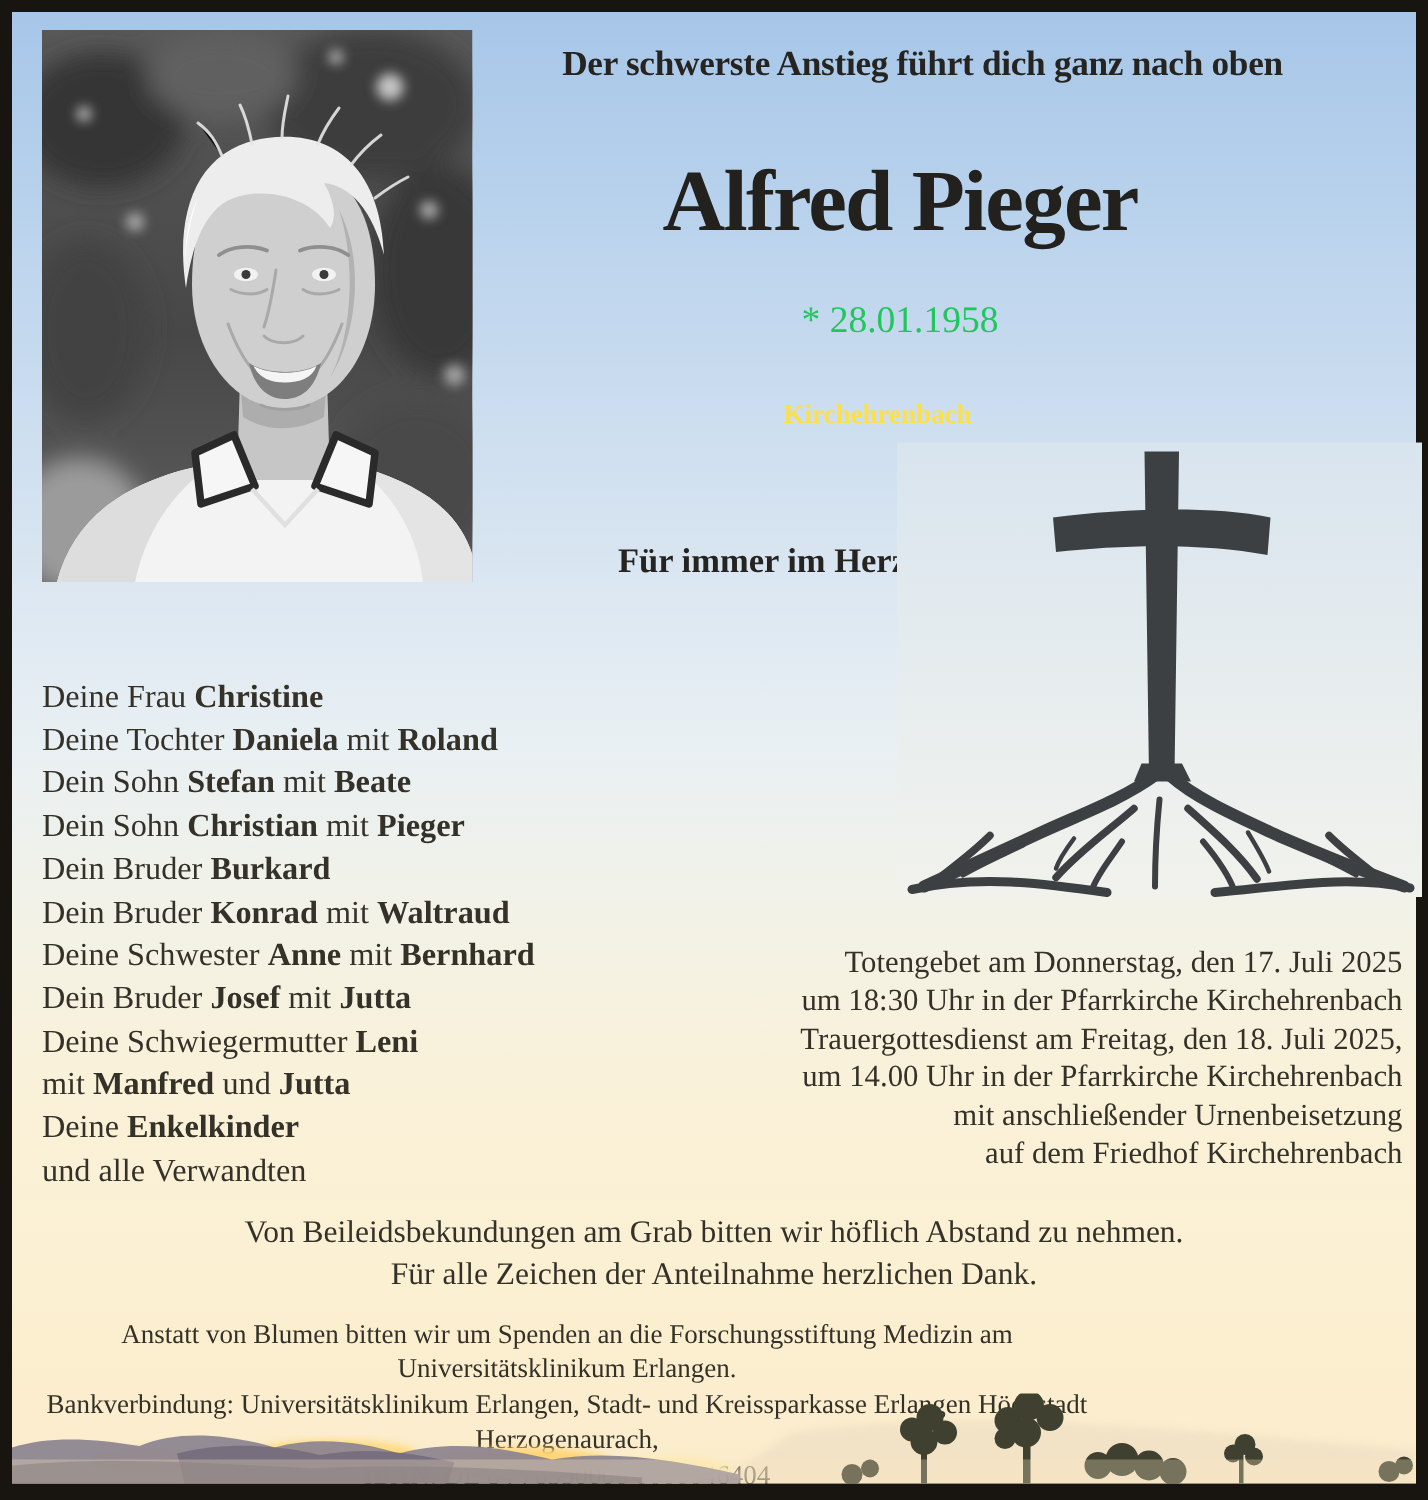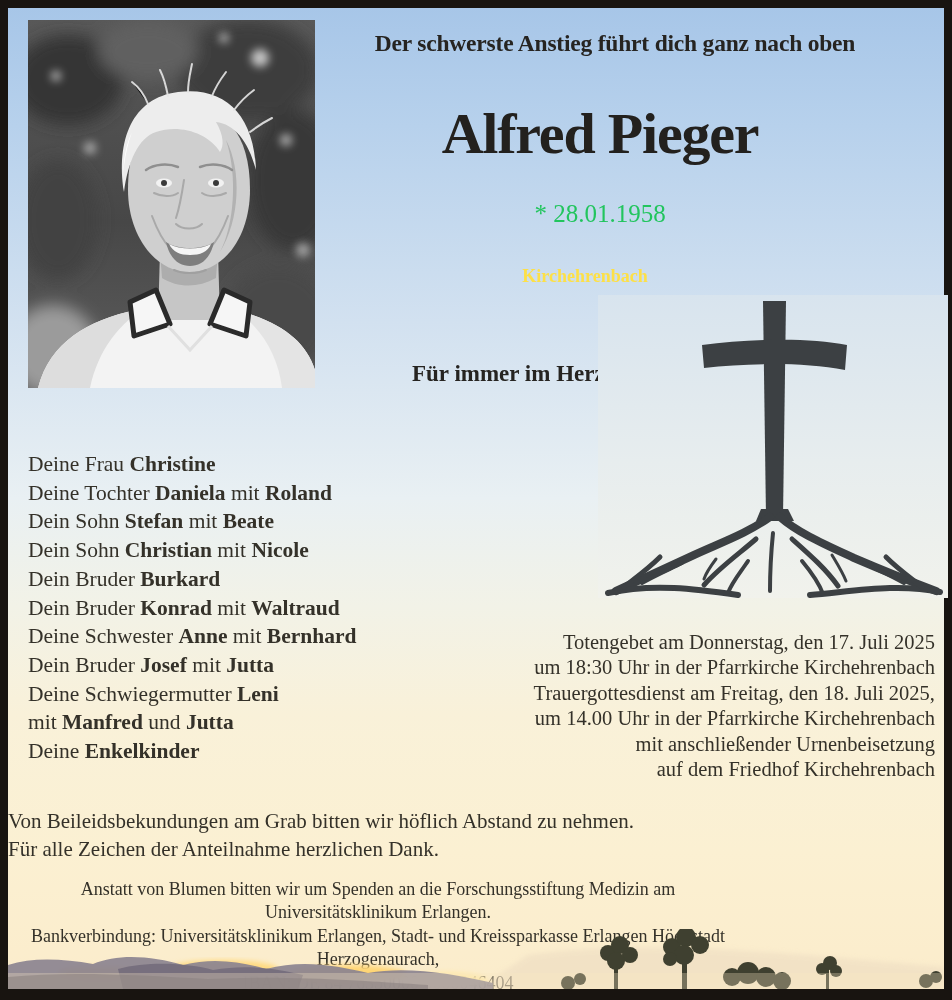--- a/index.html
+++ b/index.html
@@ -21,21 +21,21 @@
          font-size:18px;font-weight:700;color:#fde047;}
   #motto{left:412px;top:361px;font-size:23px;font-weight:700;color:#262421;}
 
   #portrait{left:28px;top:20px;width:287px;height:368px;}
   #crossblock{left:598px;top:295px;width:350px;height:303px;
               background:linear-gradient(180deg,#d8e4ee 0%,#e7edee 55%,#f1f2ec 100%);}
 
   #family{left:28px;top:413px;width:420px;font-size:21.5px;line-height:28.7px;color:#343129;margin-top:37px;}
   #schedule{left:482px;top:630px;width:453px;text-align:right;
             font-size:20.5px;line-height:25.4px;color:#343129;}
-  #farewell{left:8px;top:808px;width:936px;
+  #farewell{left:8px;top:808px;width:936px;text-align:center;
             font-size:21px;line-height:27.5px;color:#343129;}
   #donation{left:8px;top:878px;width:740px;text-align:center;
             font-size:18px;line-height:23.4px;color:#343129;}
   #landscape{left:8px;bottom:11px;width:936px;height:60px;}
 </style>
 </head>
 <body>
 
 <div id="card">
   <div id="bg"></div>
@@ -155,28 +155,29 @@
         <path d="M234,260 C240,270 245,278 248,286" stroke-width="3"></path>
         <path d="M175,238 C173,258 172,278 172,296" stroke-width="4"></path>
       </g>
     </svg>
   </div>
 
   <div class="abs" id="family">
       <div><span>Deine Frau </span><span class="b">Christine</span></div>
       <div><span>Deine Tochter </span><span class="b">Daniela</span><span> mit </span><span class="b">Roland</span></div>
       <div><span>Dein Sohn </span><span class="b">Stefan</span><span> mit </span><span class="b">Beate</span></div>
-      <div><span>Dein Sohn </span><span class="b">Christian</span><span> mit </span><span class="b">Nicole</span></div>
+      <div><span>Dein Sohn </span><span class="b">Christian</span><span> mit </span><span class="b">Pieger</span></div>
       <div><span>Dein Bruder </span><span class="b">Burkard</span></div>
       <div><span>Dein Bruder </span><span class="b">Konrad</span><span> mit </span><span class="b">Waltraud</span></div>
       <div><span>Deine Schwester </span><span class="b">Anne</span><span> mit </span><span class="b">Bernhard</span></div>
       <div><span>Dein Bruder </span><span class="b">Josef</span><span> mit </span><span class="b">Jutta</span></div>
       <div><span>Deine Schwiegermutter </span><span class="b">Leni</span></div>
       <div><span>mit </span><span class="b">Manfred</span><span> und </span><span class="b">Jutta</span></div>
       <div><span>Deine </span><span class="b">Enkelkinder</span></div>
+      <div><span>und alle Verwandten</span></div>
     </div>
 
   <div class="abs" id="schedule">
       <div>Totengebet am Donnerstag, den 17. Juli 2025</div>
       <div>um 18:30 Uhr in der Pfarrkirche Kirchehrenbach</div>
       <div>Trauergottesdienst am Freitag, den 18. Juli 2025,</div>
       <div>um 14.00 Uhr in der Pfarrkirche Kirchehrenbach</div>
       <div>mit anschließender Urnenbeisetzung</div>
       <div>auf dem Friedhof Kirchehrenbach</div>
     </div>

